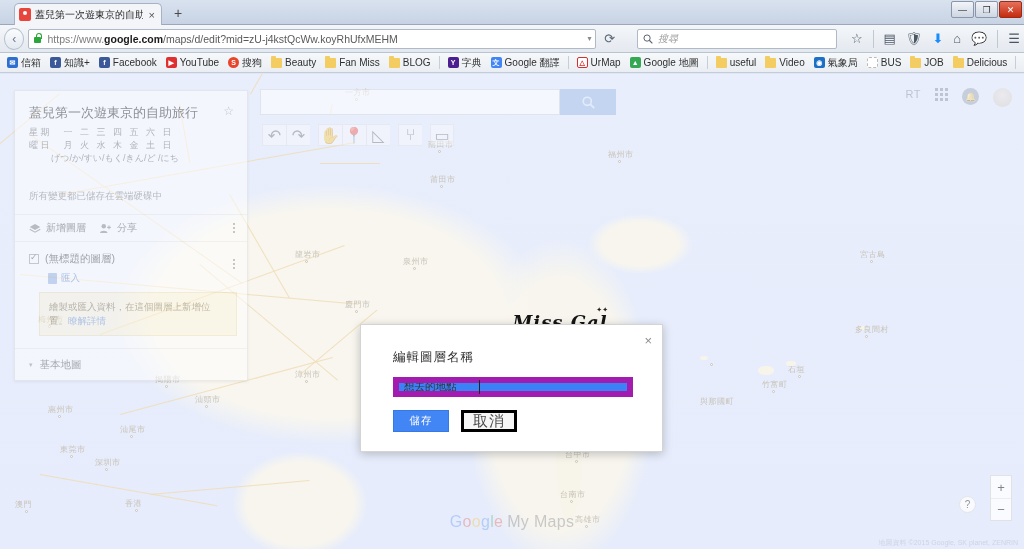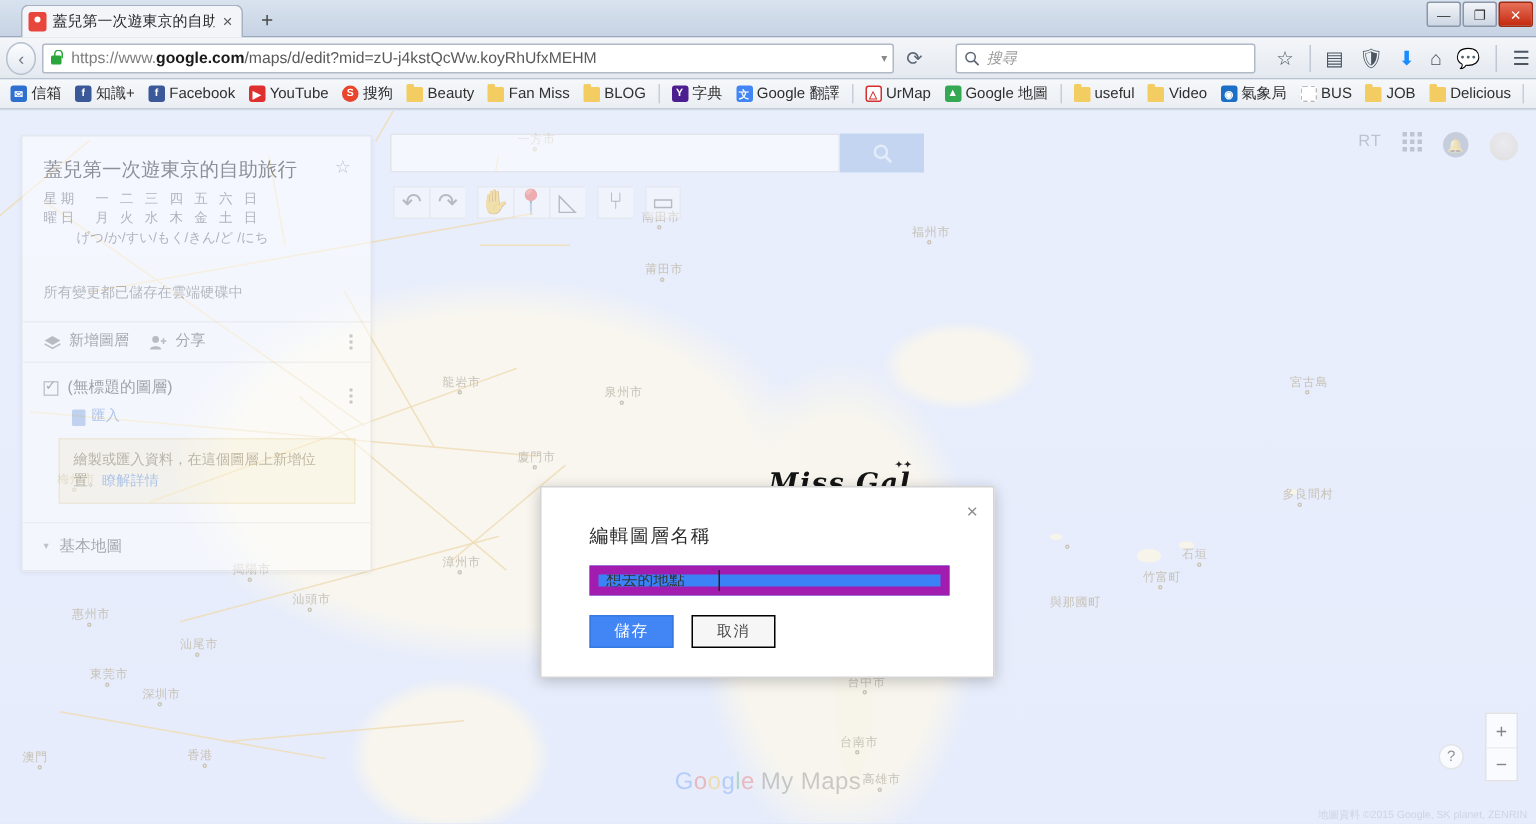--- a/index.html
+++ b/index.html
@@ -263,22 +263,22 @@
     position: absolute; top: 55px; left: 118px; width: 1px; height: 14px;
     background: #222;
   }
   .dlg-btns { position: absolute; top: 85px; left: 32px; display: flex; gap: 12px; }
   .btn-primary {
     width: 56px; height: 22px; background: #4285f4; border: 1px solid #3579e3;
     color: #fff; font-size: 10.5px; display: flex; align-items: center;
     justify-content: center; letter-spacing: 1px;
   }
   .btn-secondary {
-    width: 56px; height: 22px; background: #f6f6f6; border: 1px solid #000000;
-    color: #4a4a4a; font-size: 10px; display: flex; align-items: center;
+    width: 56px; height: 22px; background: #f6f6f6; border: 3px solid #000000;
+    color: #4a4a4a; font-size: 15px; display: flex; align-items: center;
     justify-content: center; letter-spacing: 1px;
   }
 
   
   .watermark {
     position: absolute; top: 236px; left: 500px; width: 120px; text-align: center;
   }
   .wm-name {
     font-family: "DejaVu Serif", serif; font-style: italic; font-weight: bold;
     font-size: 18px; color: #141414; line-height: 25px; letter-spacing: 1px;

